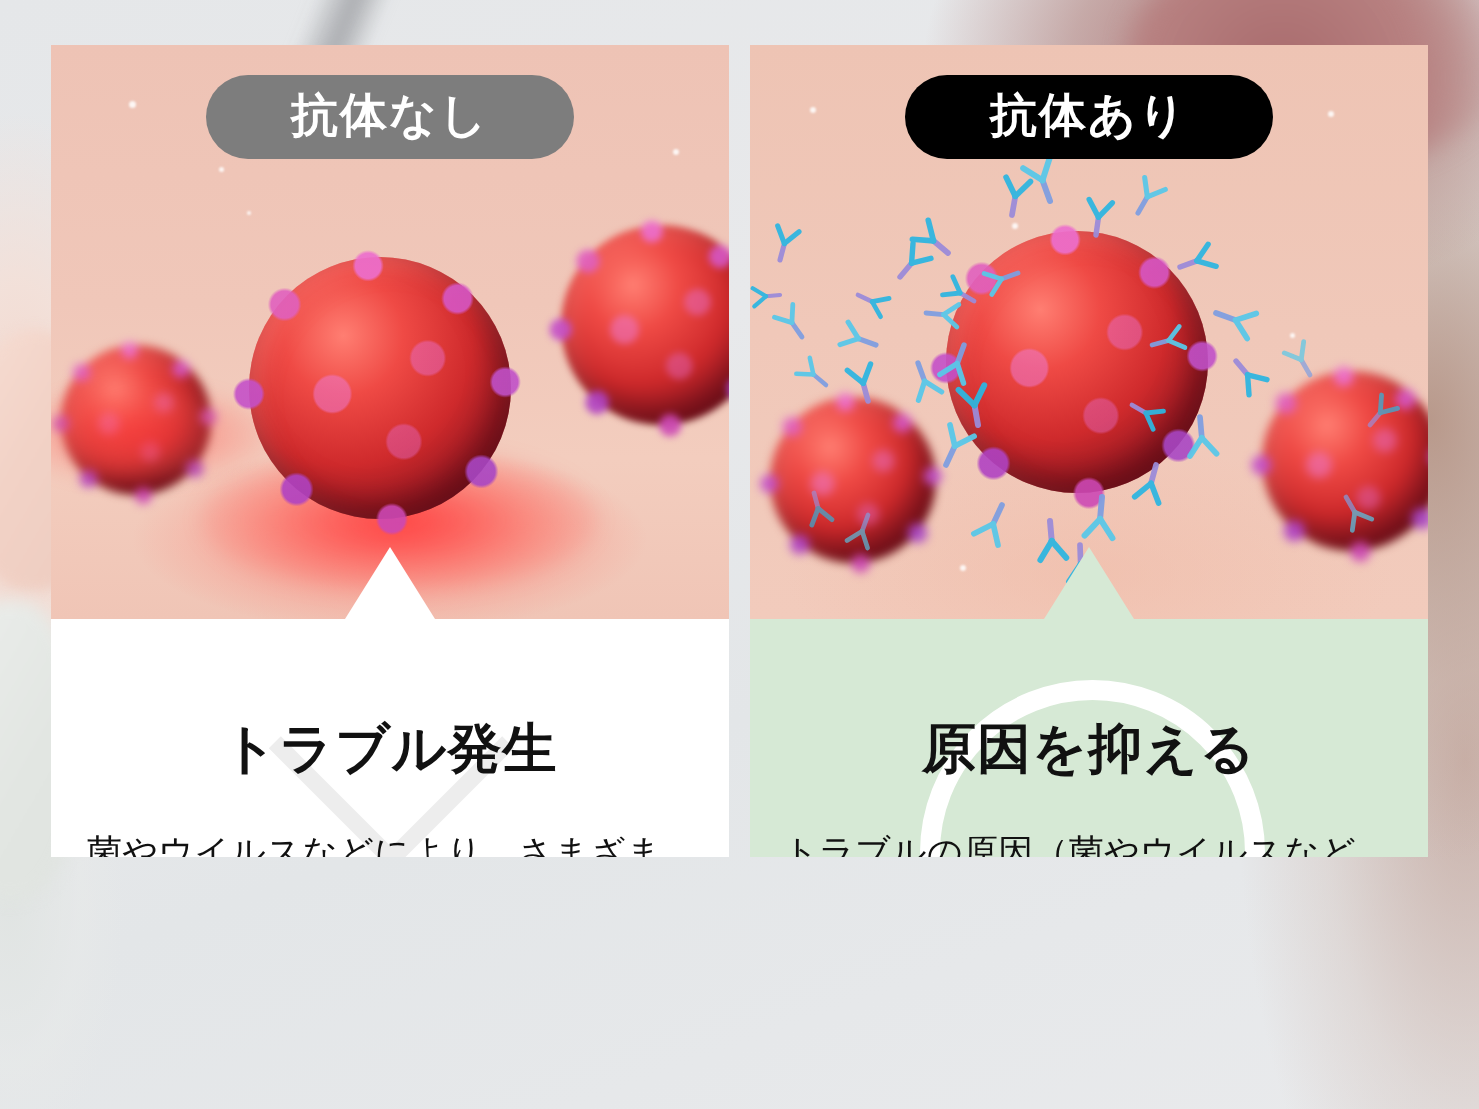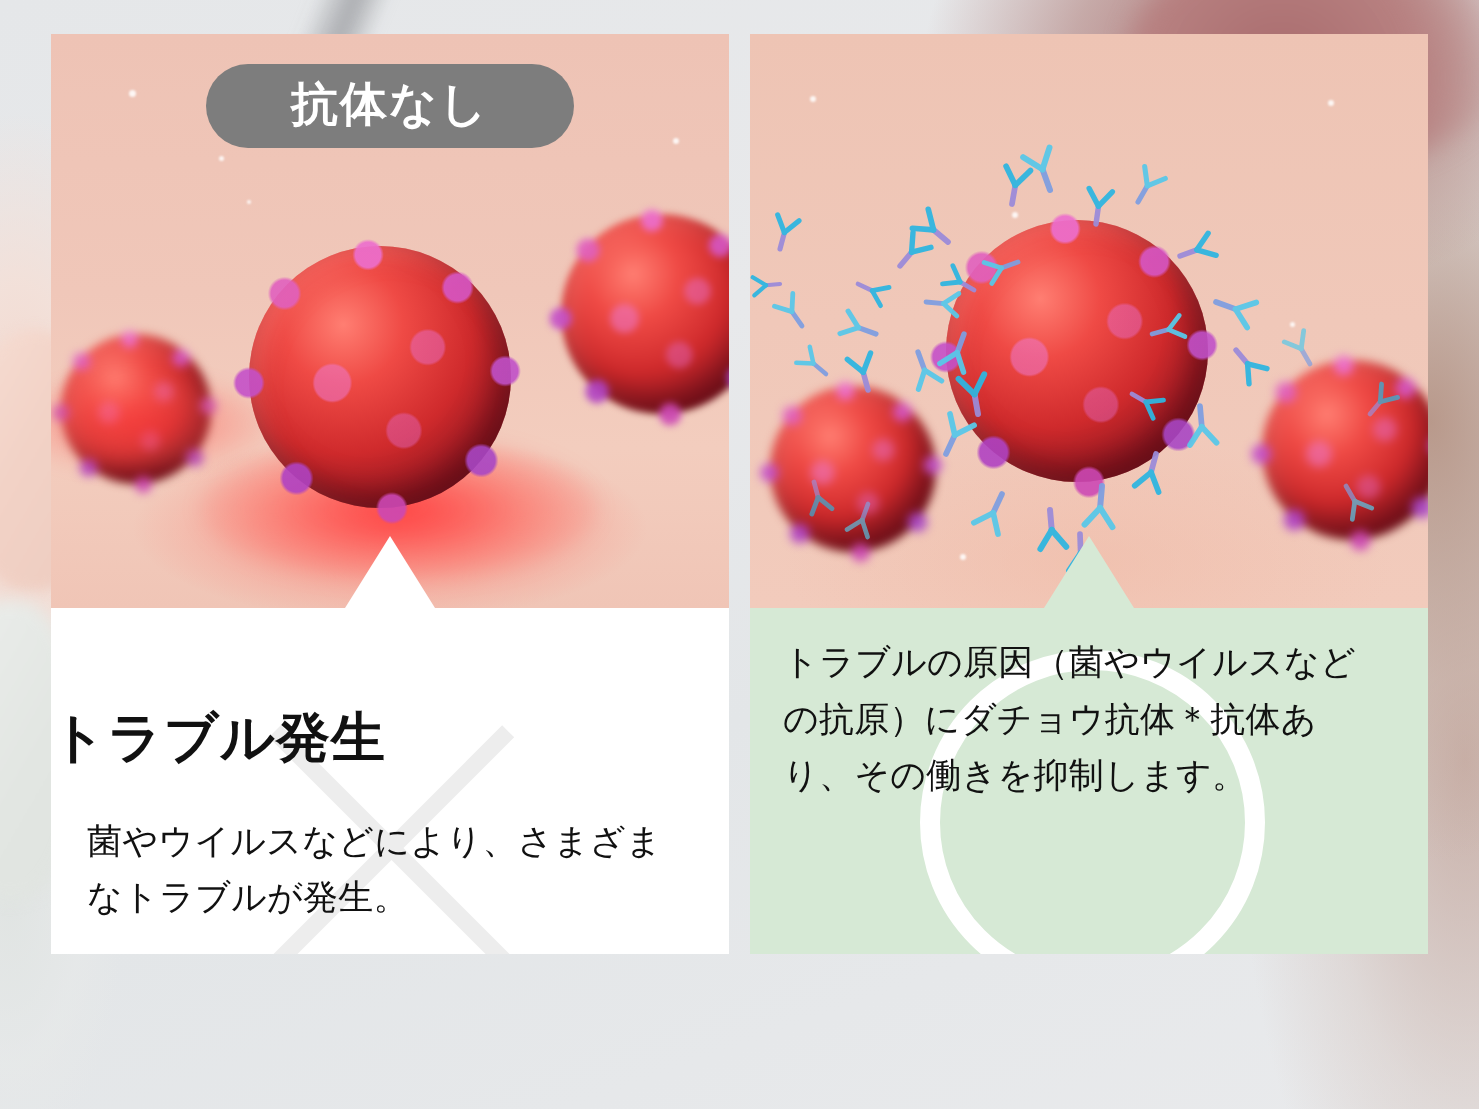--- a/index.html
+++ b/index.html
@@ -76,23 +76,23 @@
 
   
   #stage {
     position: absolute;
     inset: 0;
     z-index: 2;
   }
 
   .card {
     position: absolute;
-    top: 34px;
+    top: 45px;
     width: 678px;
-    height: 920px;
+    height: 812px;
     overflow: hidden;
   }
   #card-left  { left: 51px;  background: #ffffff; }
   #card-right { left: 750px; background: #d6e9d5; }
 
   
   .illo {
     position: relative;
     width: 100%;
     height: 574px;
@@ -229,21 +229,21 @@
     width: 345px;
     height: 345px;
     border: 20px solid #ffffff;
     border-radius: 50%;
     box-sizing: border-box;
   }
 
   .heading {
     position: relative;
     z-index: 3;
-    text-align: left;
+    text-align: center;
     font-size: 54px;
     font-weight: 700;
     color: #111111;
     letter-spacing: 1px;
     padding-top: 53px;
     line-height: 1.15;
   }
   .paragraph {
     position: relative;
     z-index: 3;
@@ -369,23 +369,25 @@
           <use href="#ab2" transform="translate(76,340) rotate(-50) scale(0.75)"></use>
           <use href="#ab" transform="translate(30,250) rotate(-95) scale(0.7)"></use>
           <use href="#ab2" transform="translate(560,330) rotate(-30) scale(0.8)" opacity="0.75"></use>
           <use href="#ab" transform="translate(620,380) rotate(40) scale(0.8)" opacity="0.75"></use>
           <use href="#ab2" transform="translate(596,452) rotate(150) scale(0.8)" opacity="0.75"></use>
           <use href="#ab" transform="translate(64,448) rotate(165) scale(0.8)" opacity="0.7"></use>
           <use href="#ab2" transform="translate(118,470) rotate(200) scale(0.78)" opacity="0.7"></use>
         </g>
       </svg>
 
+      <div class="badge" id="badge-right">抗体あり</div>
 
       <div class="notch" id="notch-right"></div>
     </div>
 
     <div class="body">
       <div class="deco" id="deco-o"></div>
+      <h2 class="heading">原因を抑える</h2>
       <p class="paragraph">トラブルの原因（菌やウイルスなどの抗原）にダチョウ抗体＊抗体あり、その働きを抑制します。</p>
     </div>
   </section>
 
 </div>
 
 </body></html>

